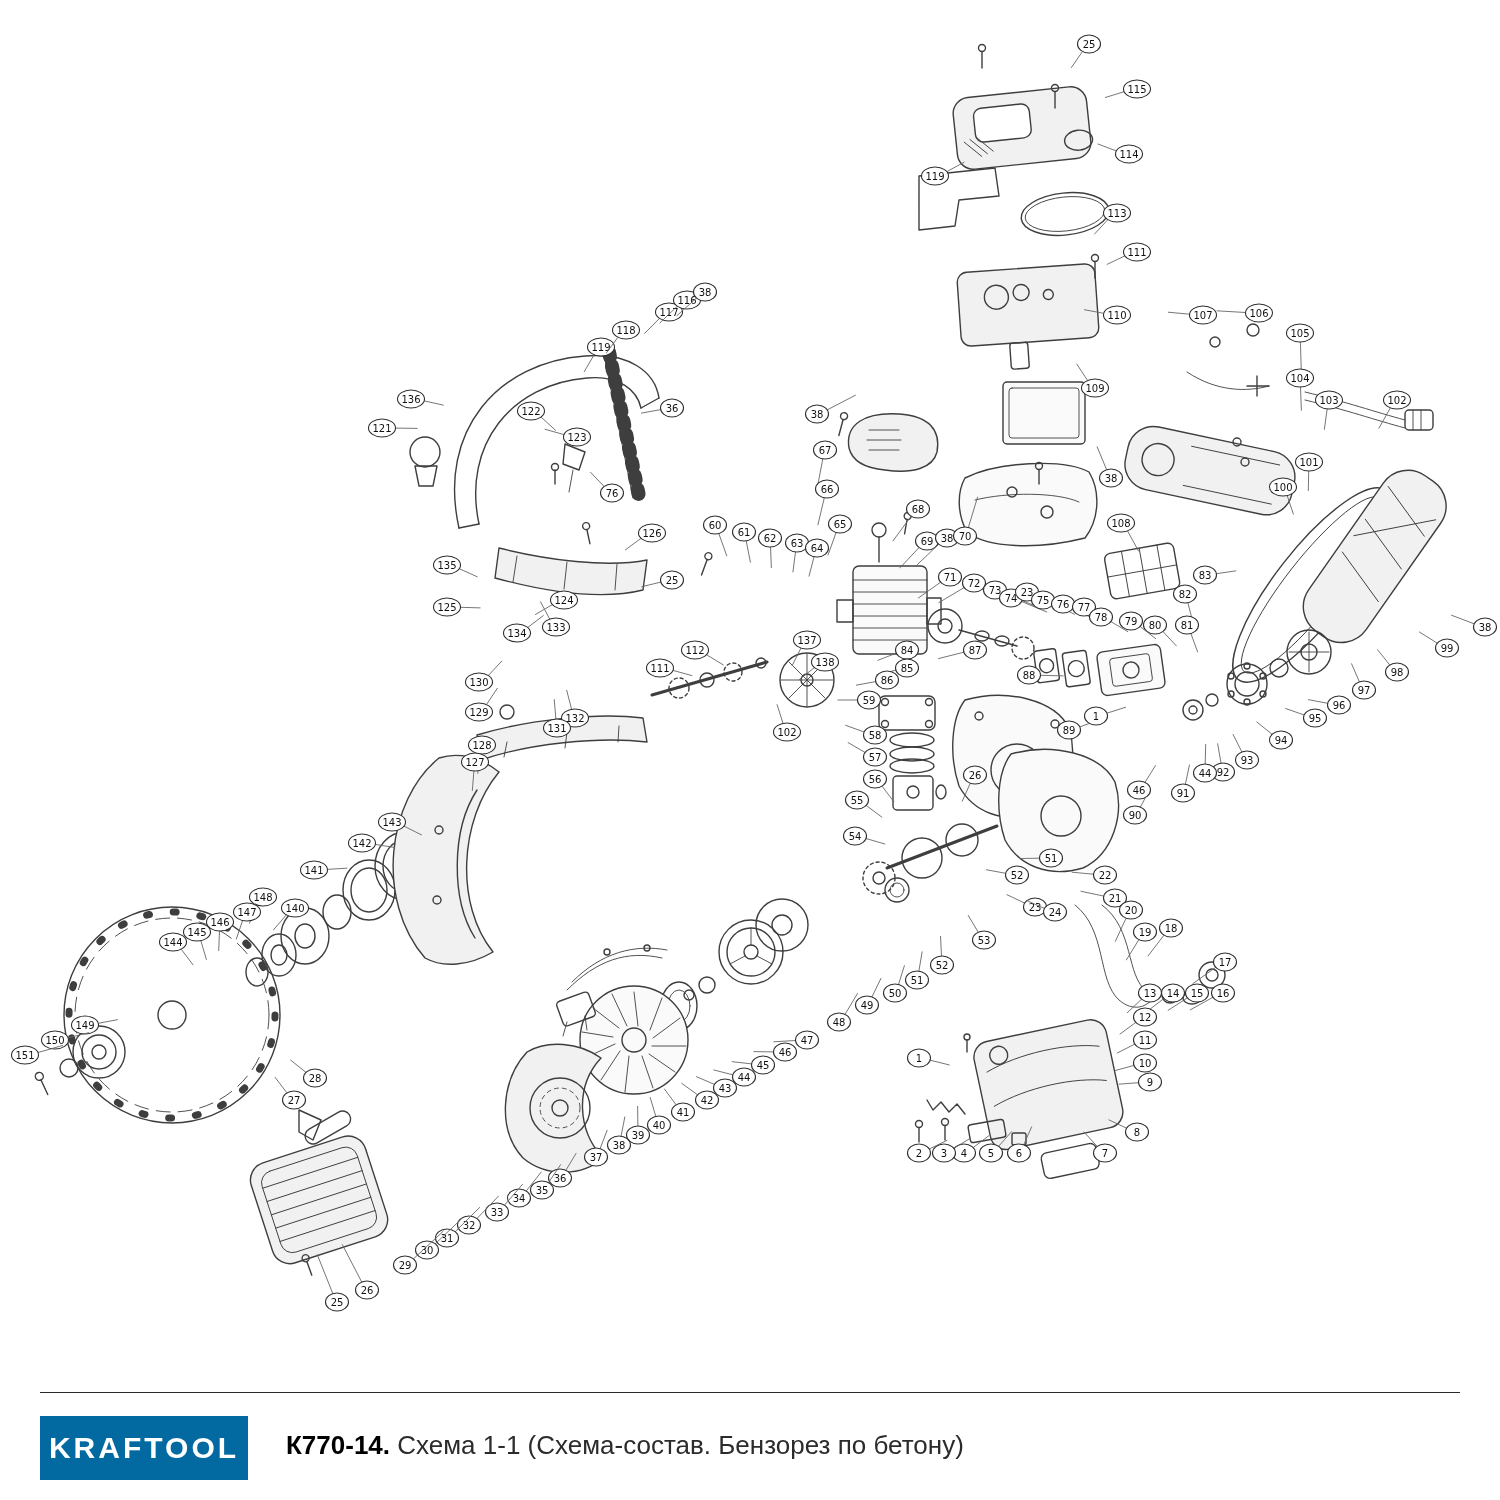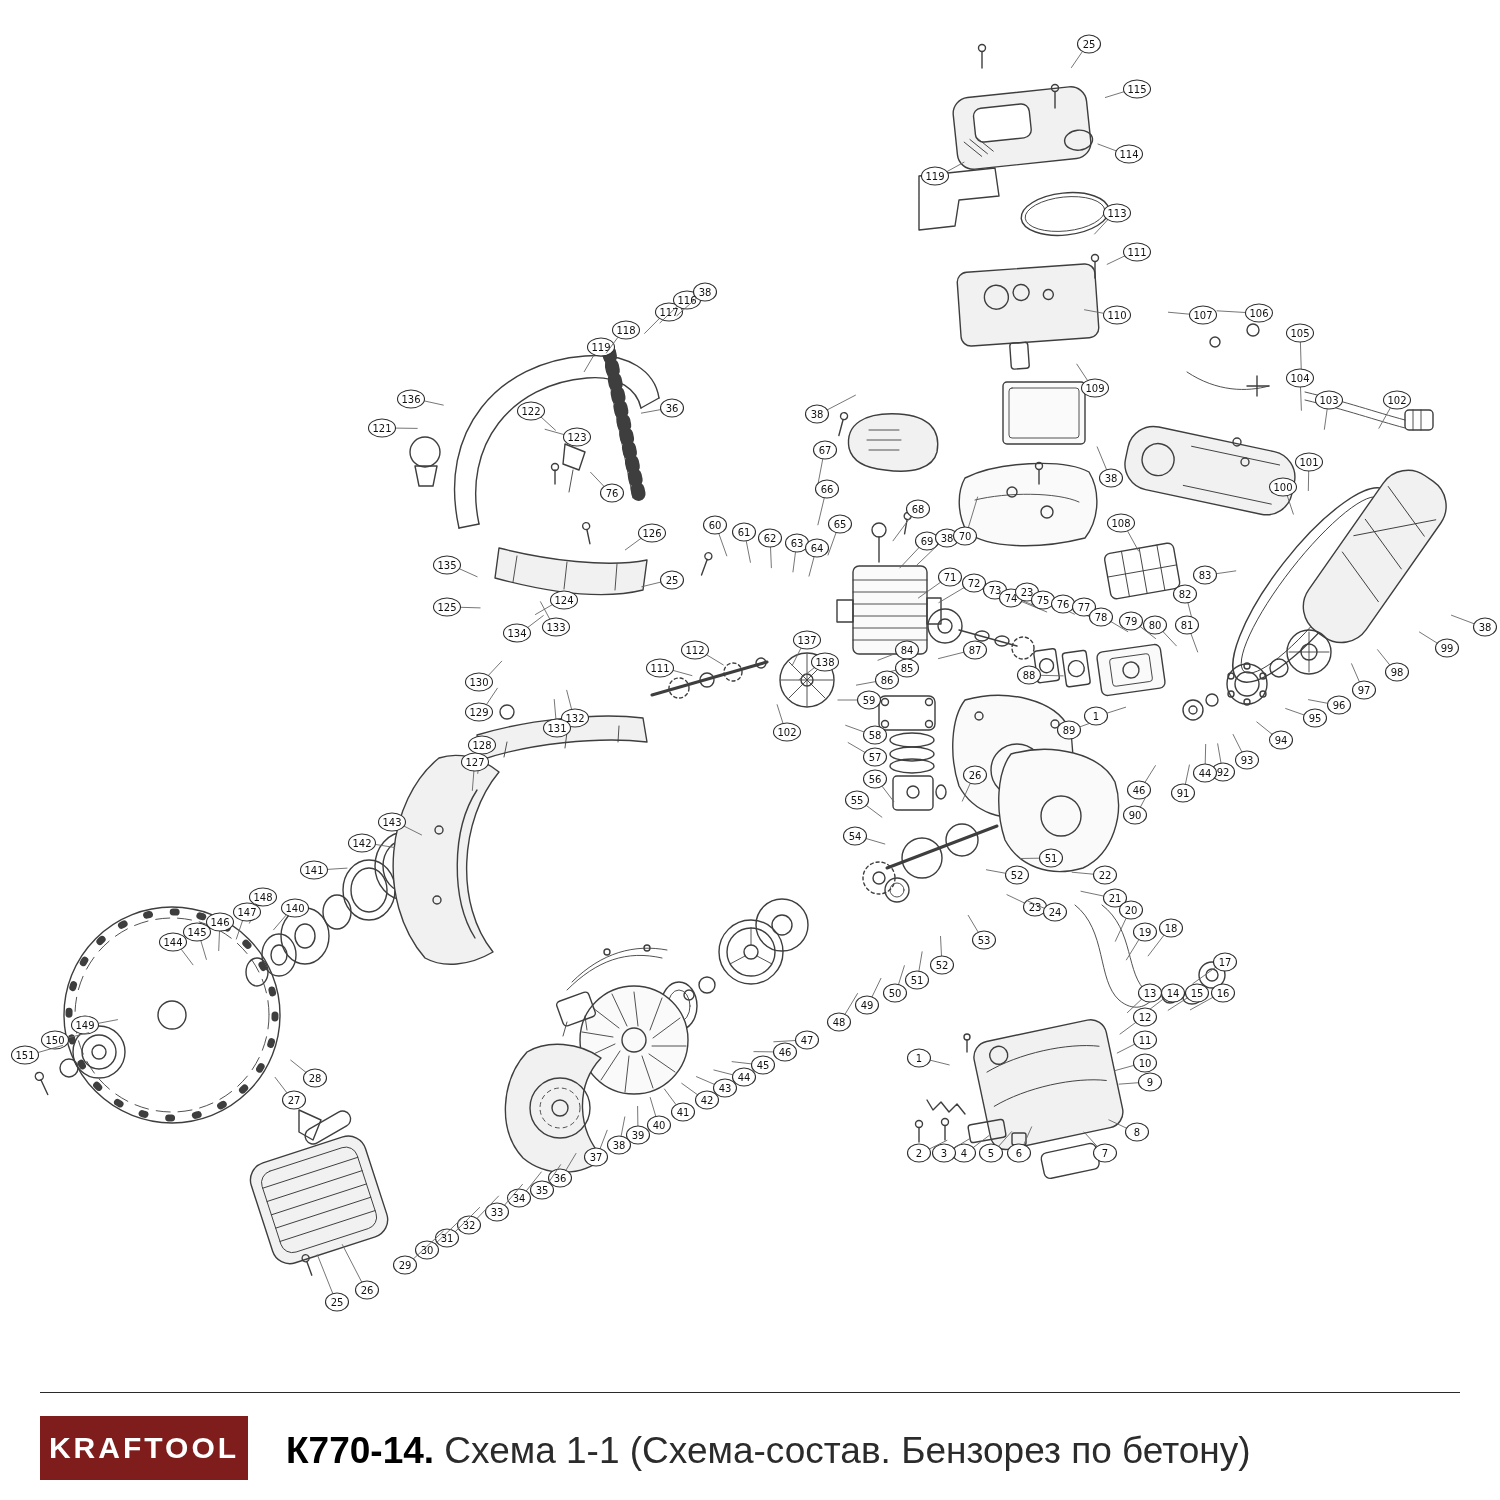--- a/index.html
+++ b/index.html
@@ -7,25 +7,25 @@
        font-family:"Liberation Sans",sans-serif;}
   #diagram-wrap{position:absolute;left:7px;top:0;width:1500px;height:1390px;}
   svg{display:block;}
   svg text{font-family:"DejaVu Sans",sans-serif;font-size:10px;fill:#111;}
   .art{stroke:#3e3e3e;fill:none;stroke-width:1.4;stroke-linecap:round;stroke-linejoin:round;}
   .art .fillsoft{fill:#f1f1f1;}
   .art .filllight{fill:#fafafa;}
   .art .thin{stroke-width:0.9;}
   .art .thick{stroke-width:3;}
   .footer-rule{position:absolute;left:40px;top:1392px;width:1420px;height:1px;background:#2a2a2a;}
-  .footer-logo{position:absolute;left:40px;top:1416px;width:208px;height:64px;background:#7f1d1d;
+  .footer-logo{position:absolute;left:40px;top:1416px;width:208px;height:64px;background:#0369a1;
       display:flex;align-items:center;justify-content:center;}
   .footer-logo .brand{color:#ffffff;font-weight:bold;font-size:30px;letter-spacing:3px;
       font-family:"Liberation Sans",sans-serif;}
-  .footer-title{position:absolute;left:286px;top:1430px;font-size:37px;color:#1c1c1c;white-space:nowrap;}
+  .footer-title{position:absolute;left:286px;top:1430px;font-size:26px;color:#1c1c1c;white-space:nowrap;}
   .footer-title .model{font-weight:bold;color:#000;}
   .footer-title .caption{font-weight:normal;color:#2b2b2b;}
 </style>
 </head>
 <body>
 
 <div id="diagram-wrap">
 <svg width="1500" height="1390" viewBox="0 0 1500 1390">
 
   <g class="art">

